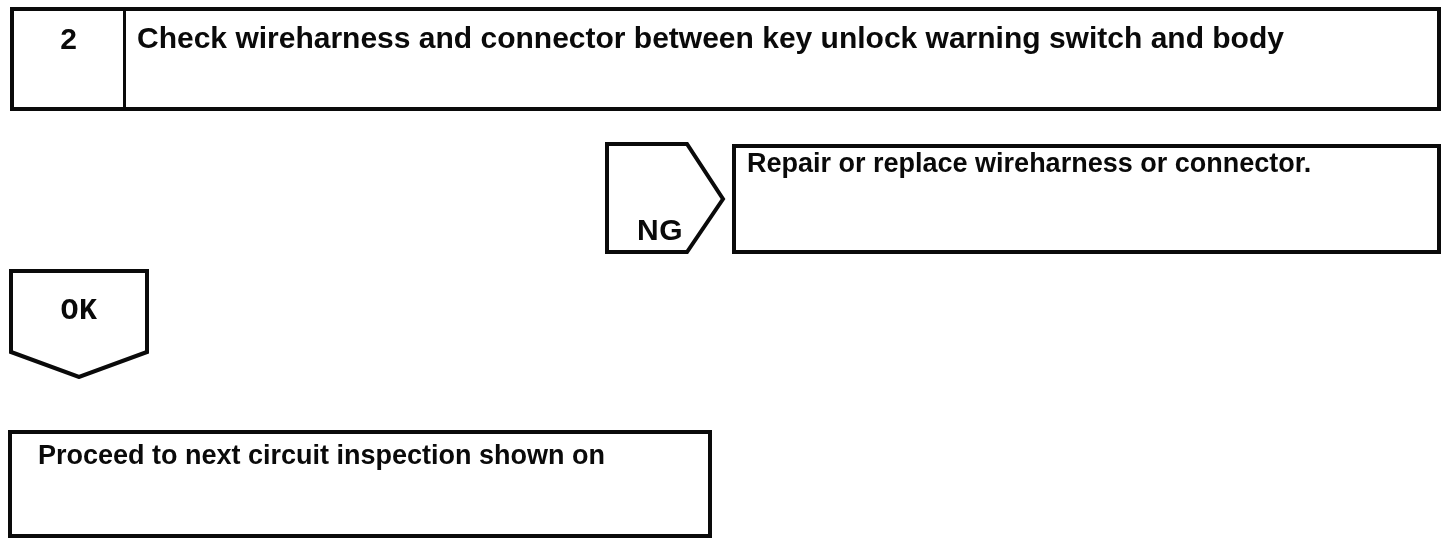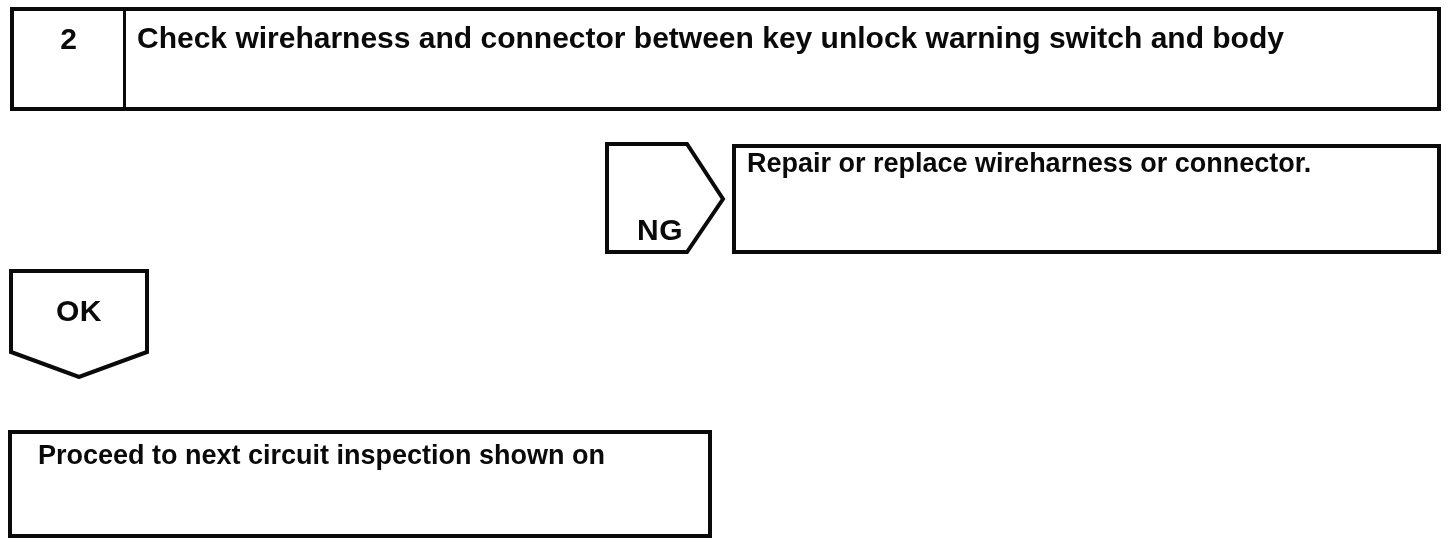--- a/index.html
+++ b/index.html
@@ -58,21 +58,21 @@
   .connector-label {
     position: absolute;
     display: flex;
     align-items: center;
     justify-content: center;
     font-size: 30px;
     letter-spacing: 0.5px;
   }
   .ng-connector { left: 605px; top: 142px; width: 121px; height: 112px; }
   .ng-connector .connector-label { left: 0; top: 0; width: 110px; height: 112px; margin-top: 32px; }
-  .ok-connector { left: 9px; top: 269px; width: 148px; height: 110px; }
+  .ok-connector { left: 9px; top: 269px; width: 148px; height: 110px; font-family: Liberation Mono, monospace; }
   .ok-connector .connector-label { left: 0; top: 0; width: 140px; height: 84px; }
 
   
   .ng-action-box {
     position: absolute;
     left: 732px; top: 144px;
     width: 709px; height: 110px;
     border: 4px solid var(--color-line);
     display: flex;
     align-items: flex-start;

